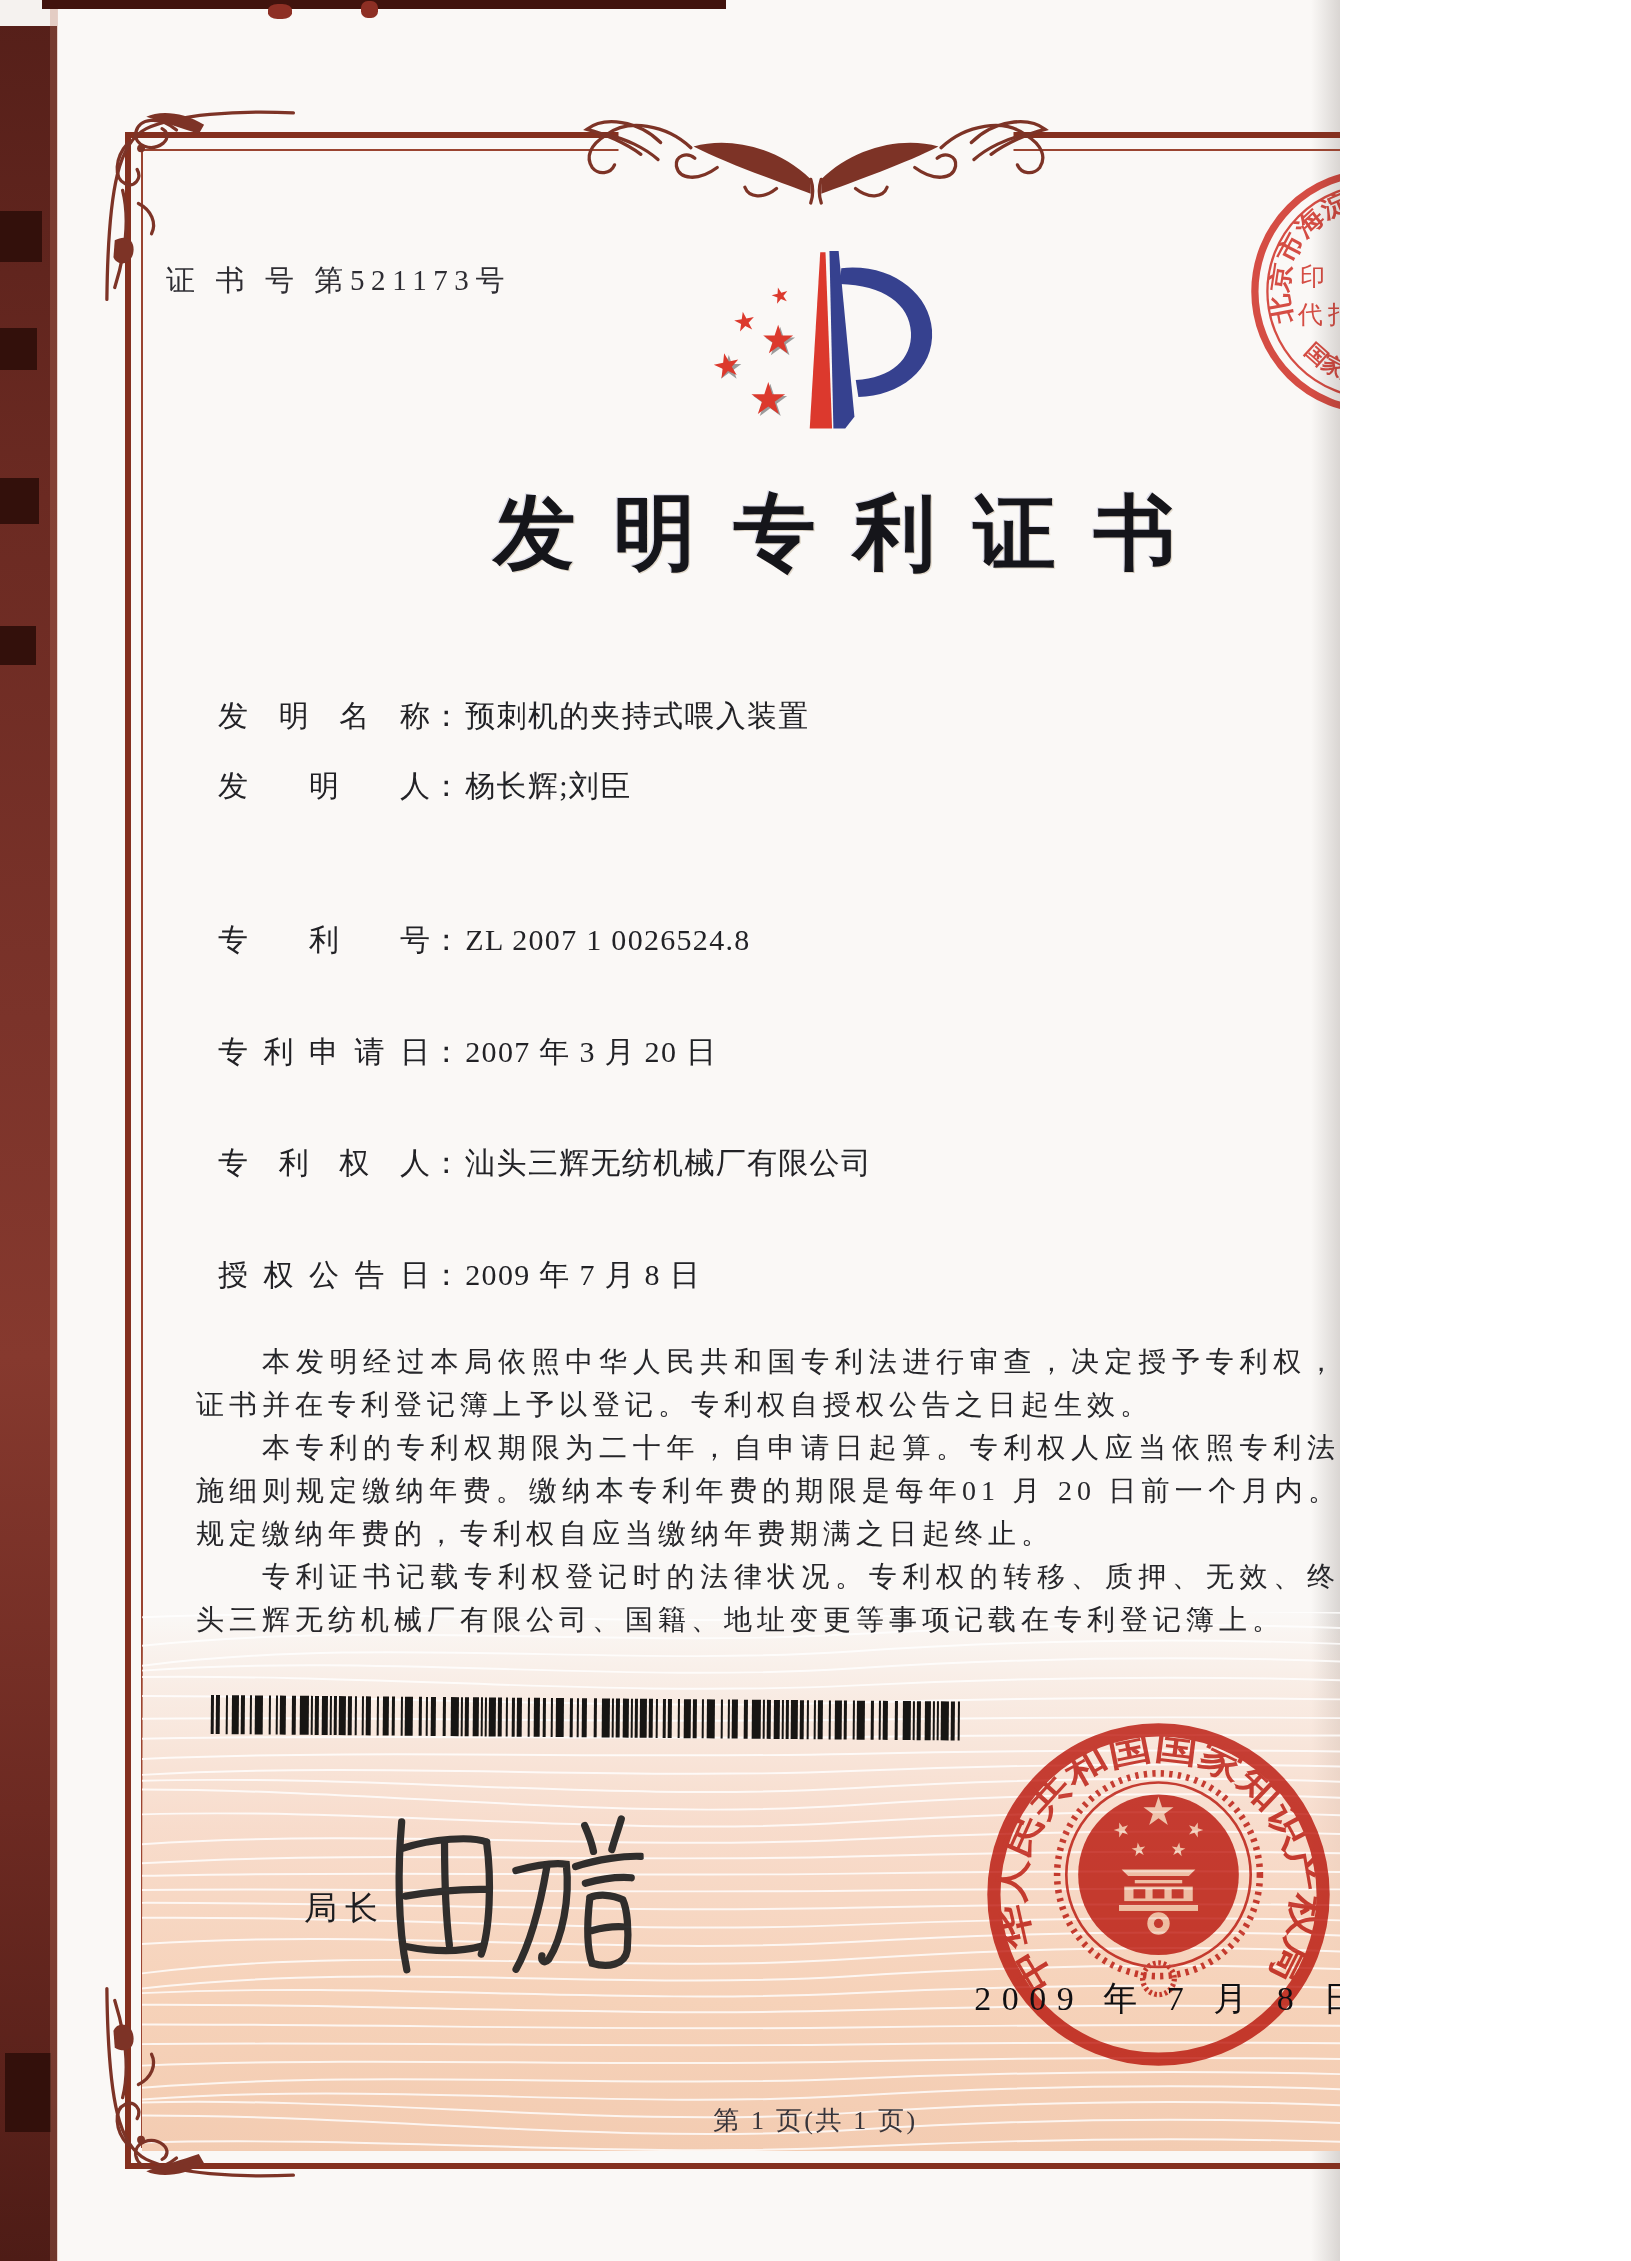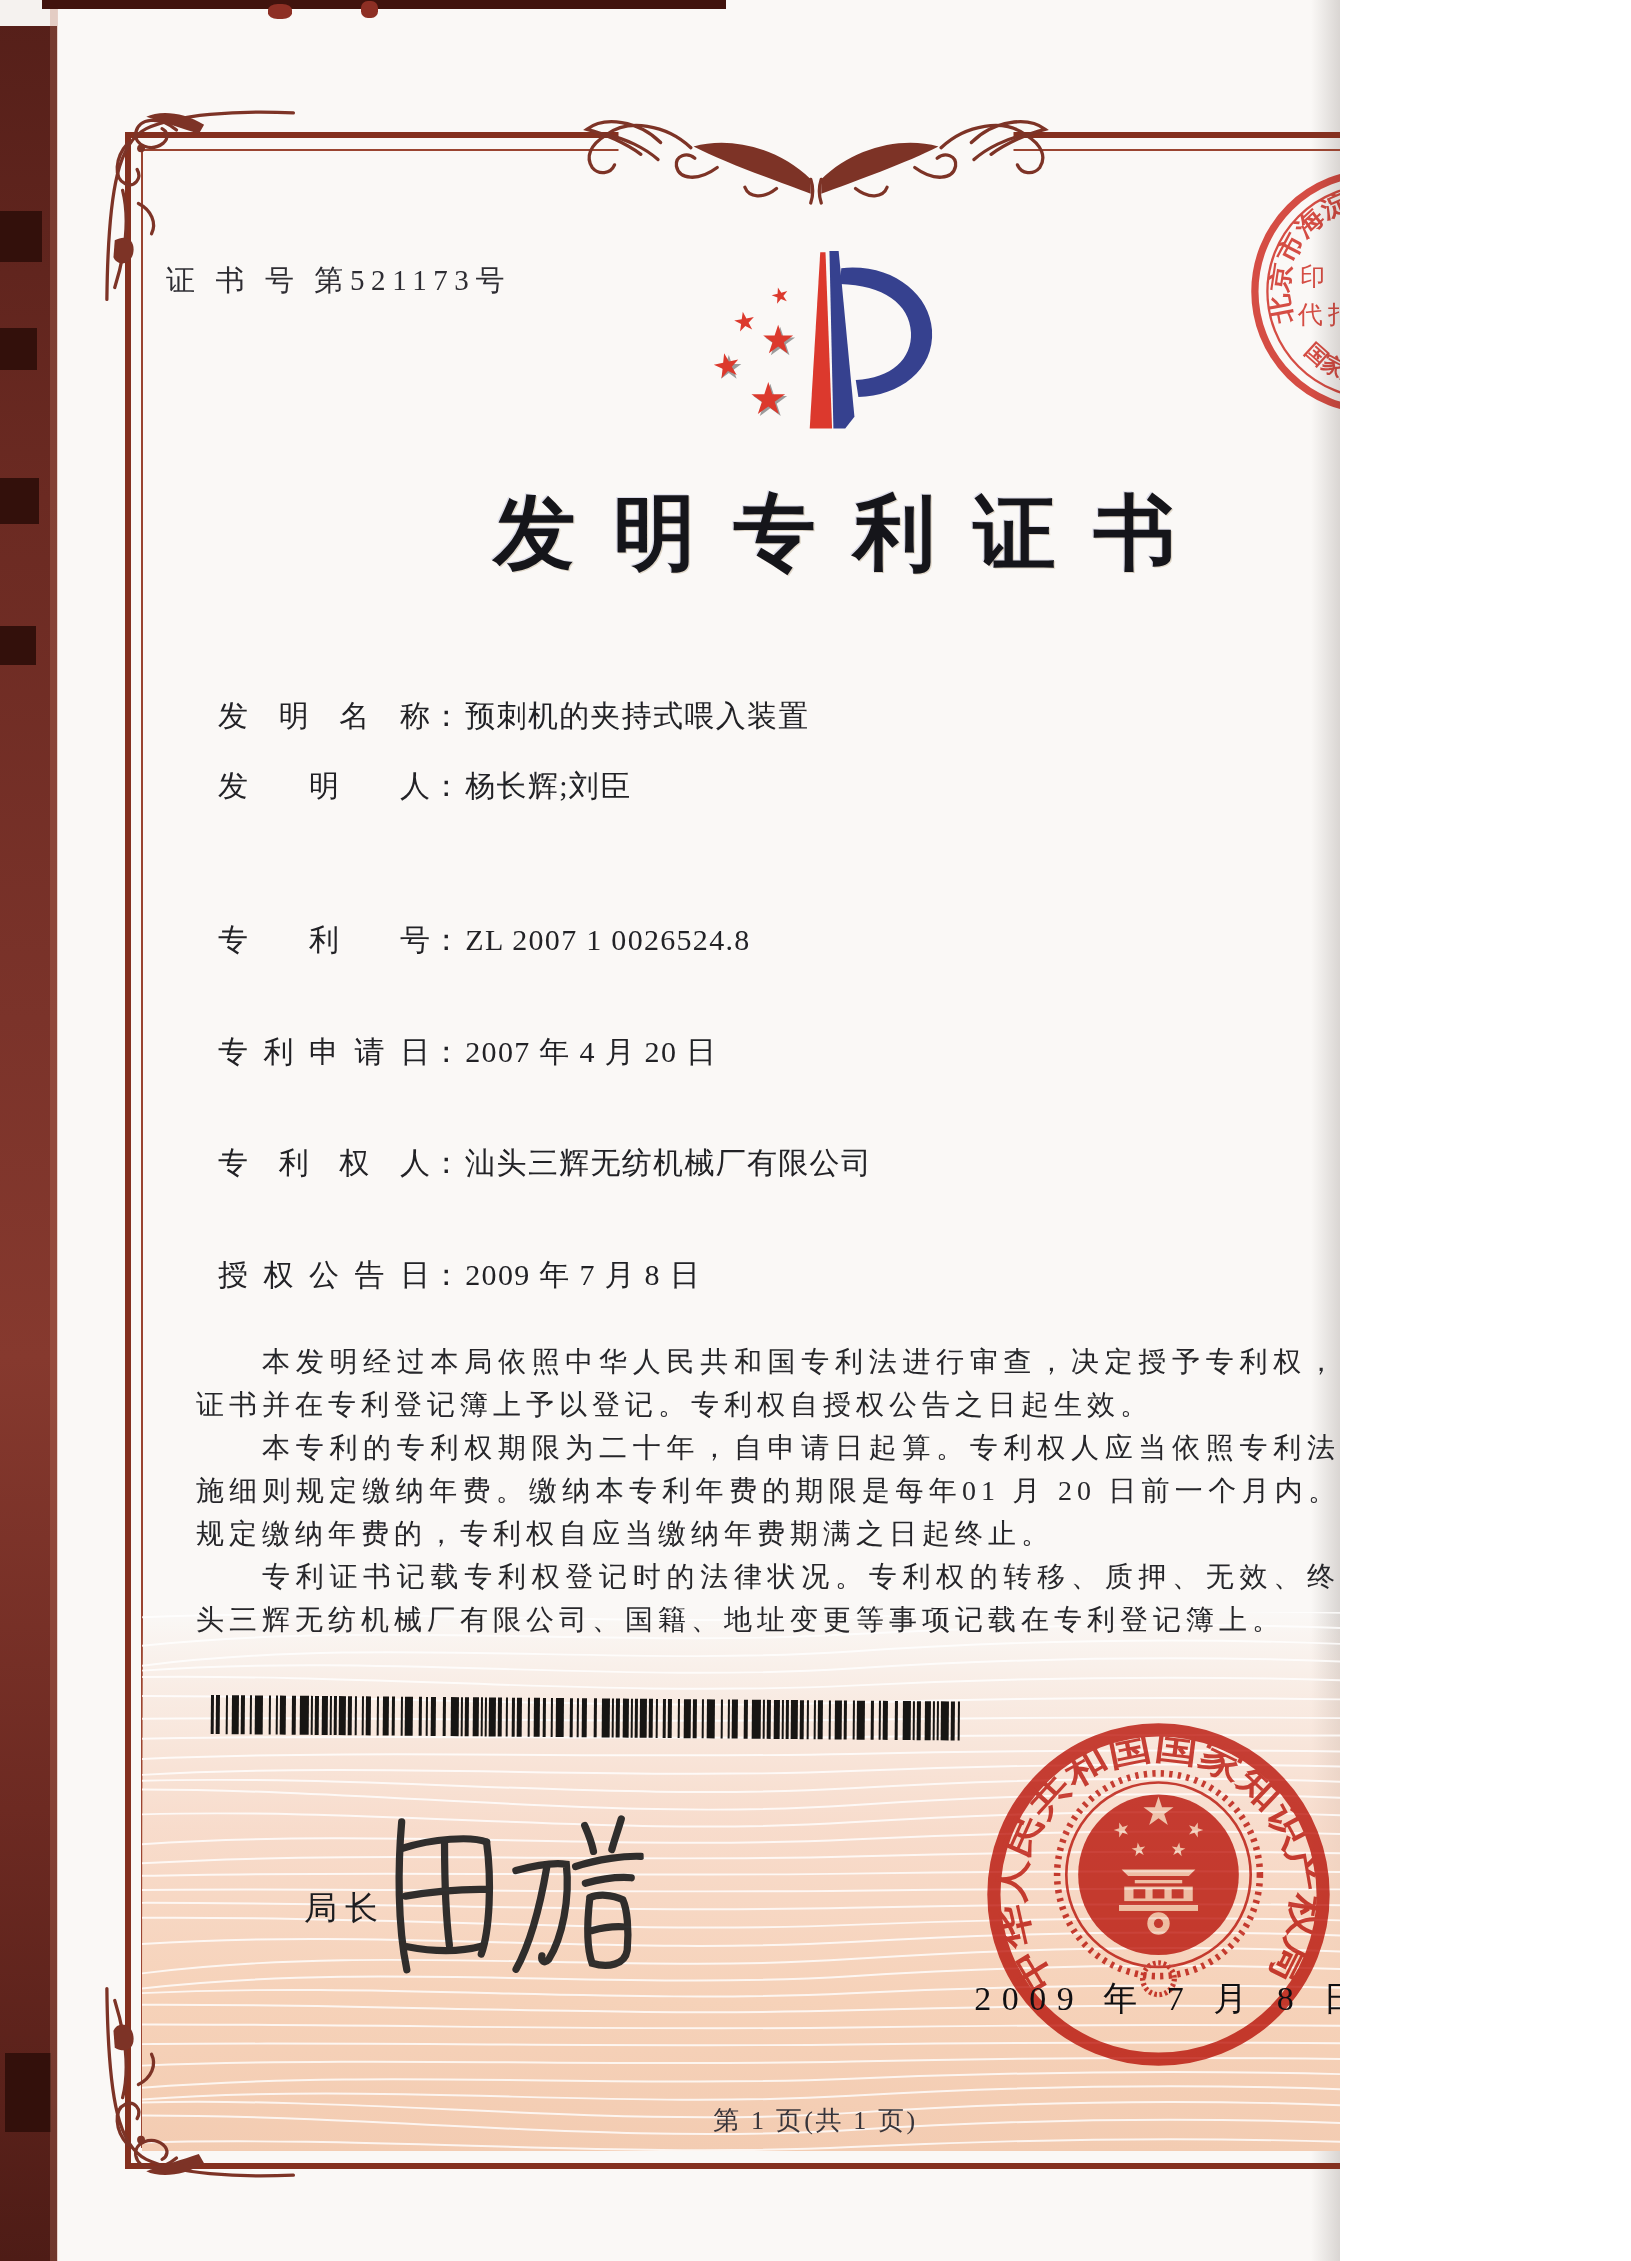--- a/index.html
+++ b/index.html
@@ -202,21 +202,21 @@
   </div>
 
   <div class="abs title">发明专利证书</div>
   <div class="abs fieldrow" style="top:766px;">
     <span class="flabel">发明人</span><span class="fcolon">：</span><span class="fvalue">杨长辉;刘臣</span>
   </div>
   <div class="abs fieldrow" style="top:920px;">
     <span class="flabel">专利号</span><span class="fcolon">：</span><span class="fvalue">ZL 2007 1 0026524.8</span>
   </div>
   <div class="abs fieldrow" style="top:1032px;">
-    <span class="flabel">专利申请日</span><span class="fcolon">：</span><span class="fvalue">2007 年 4 月 20 日</span>
+    <span class="flabel">专利申请日</span><span class="fcolon">：</span><span class="fvalue">2007 年 3 月 20 日</span>
   </div>
   <div class="abs fieldrow" style="top:1143px;">
     <span class="flabel">专利权人</span><span class="fcolon">：</span><span class="fvalue">汕头三辉无纺机械厂有限公司</span>
   </div>
   <div class="abs fieldrow" style="top:1255px;">
     <span class="flabel">授权公告日</span><span class="fcolon">：</span><span class="fvalue">2009 年 7 月 8 日</span>
   </div>
 
   <div class="abs bodytext">
     <p>本发明经过本局依照中华人民共和国专利法进行审查，决定授予专利权，颁发本证书并在专利登记簿上予以登记。专利权自授权公告之日起生效。</p>

